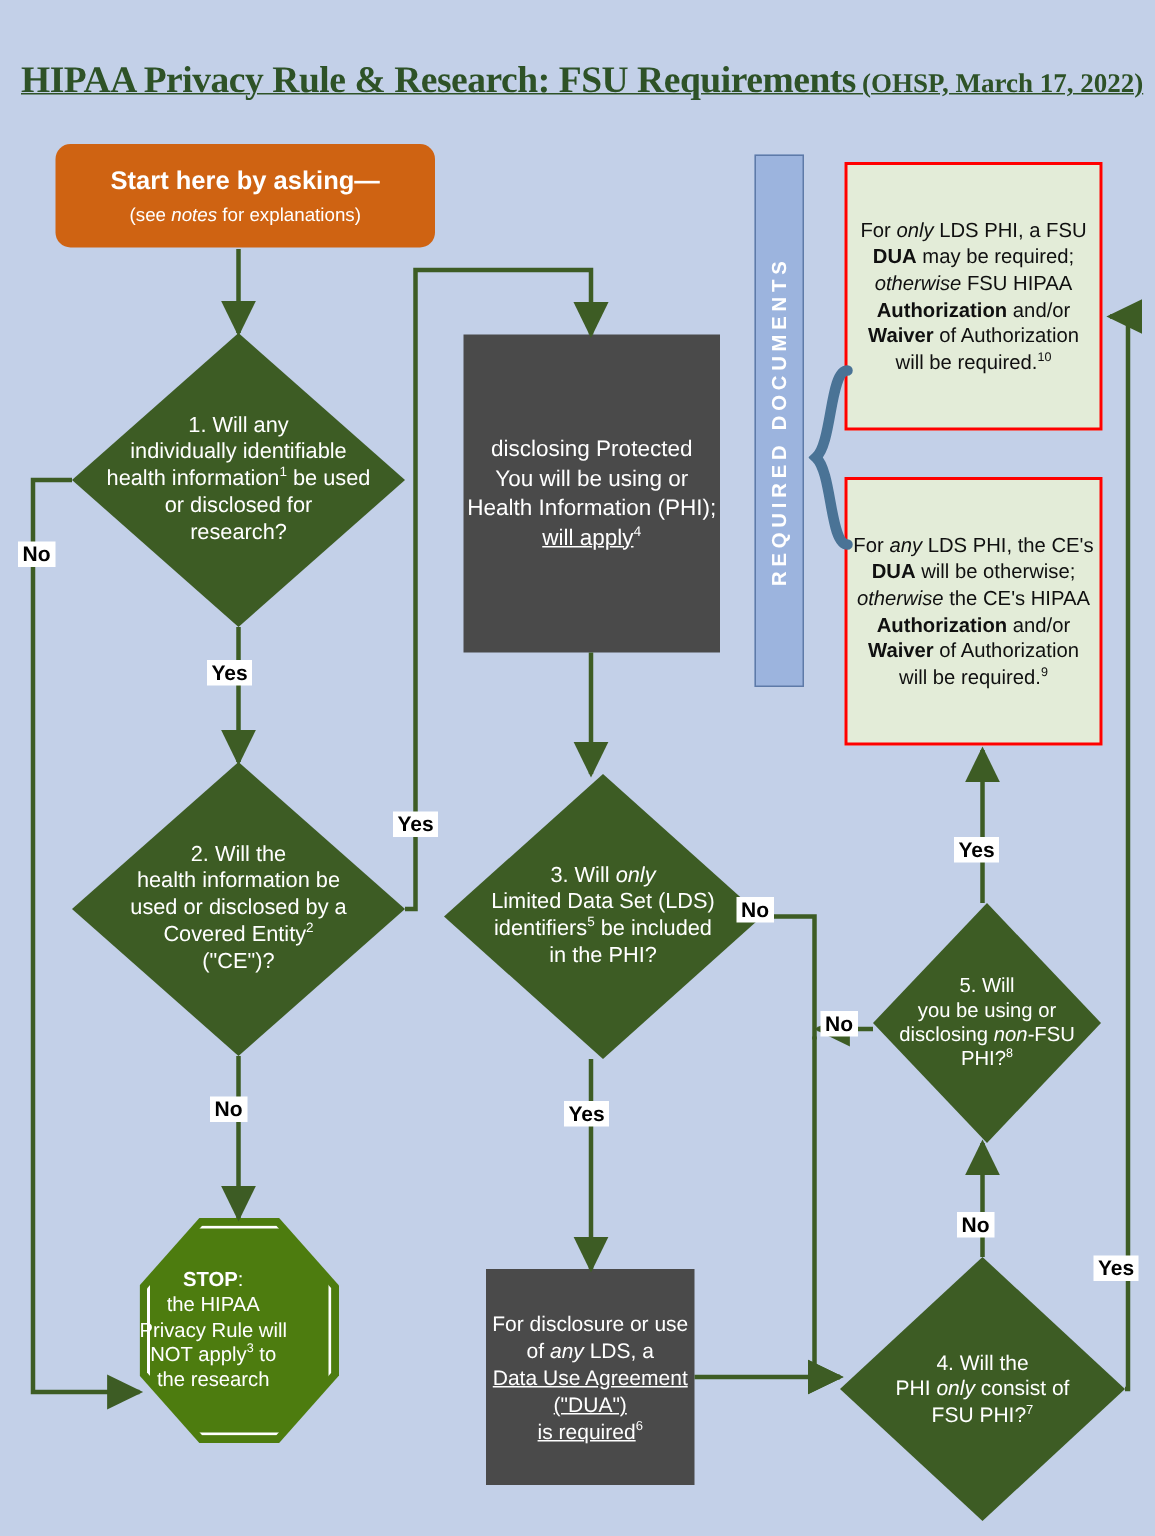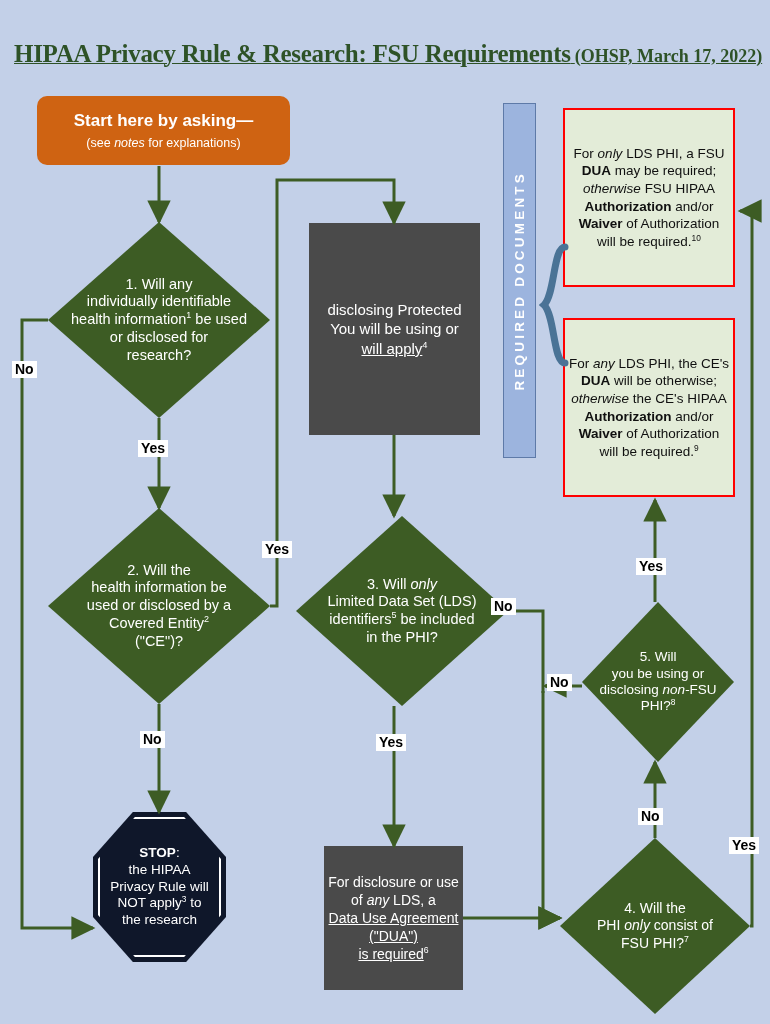--- a/index.html
+++ b/index.html
@@ -72,23 +72,23 @@
   }
   .gray u{text-decoration:underline;}
   .gray i{font-style:italic;}
   .gray sup{font-size:0.62em;vertical-align:super;line-height:0;}
   #gbox1{left:309px;top:223px;width:171px;height:212px;font-size:15px;}
   #gbox2{left:324px;top:846px;width:139px;height:144px;font-size:14px;}
 
   
   #stop{
     left:93px;top:812px;width:133px;height:150px;
-    background:#0f172a;
+    background:#4d7c0f;
     clip-path:polygon(30% 0,70% 0,100% 30%,100% 70%,70% 100%,30% 100%,0 70%,0 30%);
-    display:flex;align-items:center;justify-content:center;
+    display:flex;align-items:center;justify-content:flex-start;
   }
   #stop .inner{
     position:absolute;left:5px;top:5px;right:5px;bottom:5px;
     border:2.5px solid #ffffff;
     clip-path:polygon(30% 0,70% 0,100% 30%,100% 70%,70% 100%,30% 100%,0 70%,0 30%);
     box-sizing:border-box;
   }
   #stop .txt{
     position:relative;z-index:3;color:#ffffff;text-align:center;
     font-size:13.5px;line-height:1.25;
@@ -233,20 +233,21 @@
       <div>you be using or</div>
       <div><span>disclosing </span><i>non-</i><span>FSU</span></div>
       <div><span>PHI?</span><sup>8</sup></div>
     </div>
   </div>
 
   <div class="node gray" id="gbox1">
     <div>
       <div>disclosing Protected</div>
       <div>You will be using or</div>
+      <div>Health Information (PHI);</div>
       <div><u>will apply</u><sup>4</sup></div>
     </div>
   </div>
 
   <div class="node gray" id="gbox2">
     <div>
       <div>For disclosure or use</div>
       <div><span>of </span><i>any</i><span> LDS, a</span></div>
       <div><u>Data Use Agreement</u></div>
       <div><u>("DUA")</u></div>

